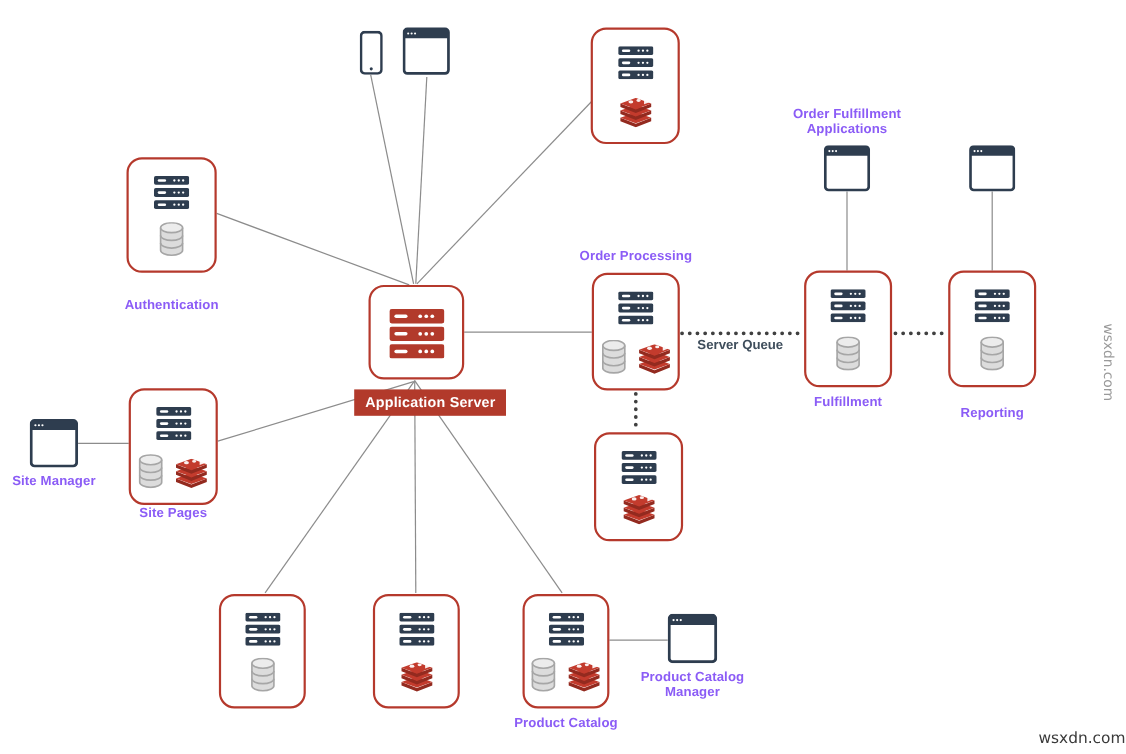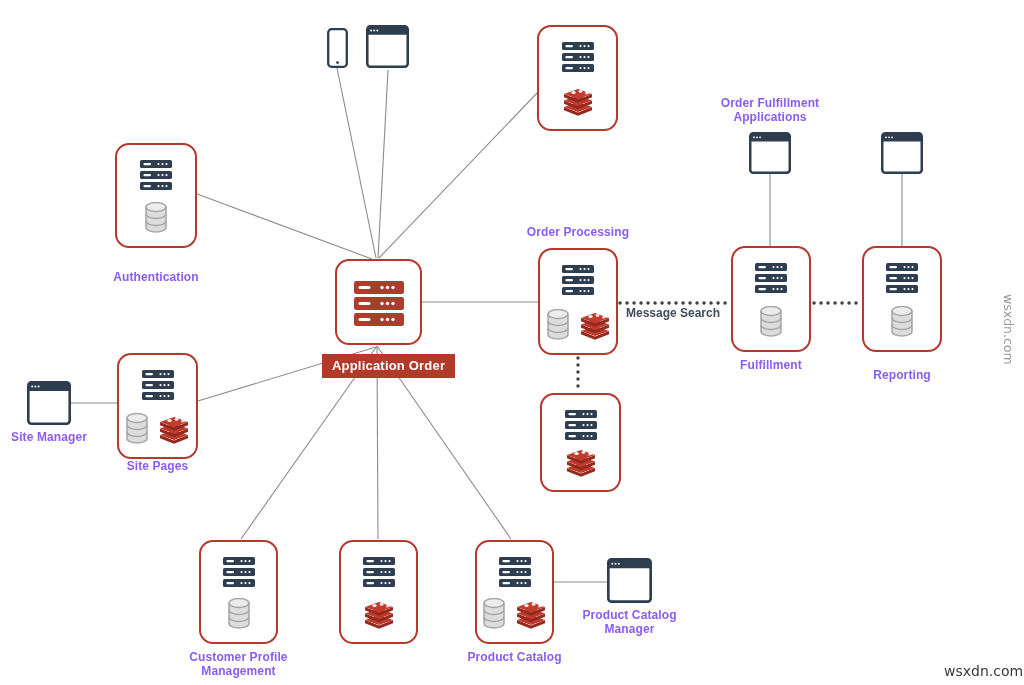--- a/index.html
+++ b/index.html
@@ -55,22 +55,22 @@
       <line x1="377" y1="346" x2="378" y2="539" class="edge-solid"></line>
       <line x1="377" y1="346" x2="511" y2="539" class="edge-solid"></line>
       <line x1="71" y1="403" x2="117" y2="403" class="edge-solid"></line>
       <line x1="554" y1="582" x2="607" y2="582" class="edge-solid"></line>
       <line x1="770" y1="174" x2="770" y2="246" class="edge-solid"></line>
       <line x1="902" y1="174" x2="902" y2="246" class="edge-solid"></line>
       <line x1="620" y1="303" x2="729" y2="303" class="edge-dotted"></line>
       <line x1="814" y1="303" x2="859" y2="303" class="edge-dotted"></line>
       <line x1="578" y1="358" x2="578" y2="390" class="edge-dotted"></line>
     </svg>
-  <div id="app-server-badge">Application Order</div>
-  <div id="queue-label">Message Search</div>
+  <div id="app-server-badge">Application Server</div>
+  <div id="queue-label">Server Queue</div>
   <div id="watermark-bottom">wsxdn.com</div>
   <div id="watermark-side">wsxdn.com</div>
 <div class="node-box" style="left: 115px; top: 143px; width: 82px; height: 105px;">
       <svg width="32" height="30" viewBox="0 0 32 30">
         <rect x="0" y="0" width="32" height="8" rx="1.6" fill="#2e3d4f"></rect>
         <rect x="3.4" y="2.9" width="7.6" height="2.4" rx="1.2" fill="#fff"></rect>
         <circle cx="18.5" cy="4.1" r="1.05" fill="#fff"></circle>
         <circle cx="22.5" cy="4.1" r="1.05" fill="#fff"></circle>
         <circle cx="26.5" cy="4.1" r="1.05" fill="#fff"></circle>
         <rect x="0" y="11" width="32" height="8" rx="1.6" fill="#2e3d4f"></rect>
@@ -319,22 +319,20 @@
         <circle cx="22.5" cy="26.1" r="1.05" fill="#fff"></circle>
         <circle cx="26.5" cy="26.1" r="1.05" fill="#fff"></circle>
       </svg>
       <svg width="24" height="31" viewBox="0 0 24 31">
         <path d="M2,5 L2,25.5 A10,4.5 0 0 0 22,25.5 L22,5" fill="#dcdcdc" stroke="#a6a6a6" stroke-width="1.5"></path>
         <path d="M2,12 A10,4.5 0 0 0 22,12" fill="none" stroke="#a6a6a6" stroke-width="1.5"></path>
         <path d="M2,19 A10,4.5 0 0 0 22,19" fill="none" stroke="#a6a6a6" stroke-width="1.5"></path>
         <ellipse cx="12" cy="5" rx="10" ry="4.5" fill="#ececec" stroke="#a6a6a6" stroke-width="1.5"></ellipse>
       </svg>
     </div>
-    <div class="diagram-label" style="left: 163.5px; top: 651px; width: 150px;">Customer Profile
-Management</div>
     <div class="node-box" style="left: 339px; top: 540px; width: 79px; height: 104px;">
       <svg width="32" height="30" viewBox="0 0 32 30">
         <rect x="0" y="0" width="32" height="8" rx="1.6" fill="#2e3d4f"></rect>
         <rect x="3.4" y="2.9" width="7.6" height="2.4" rx="1.2" fill="#fff"></rect>
         <circle cx="18.5" cy="4.1" r="1.05" fill="#fff"></circle>
         <circle cx="22.5" cy="4.1" r="1.05" fill="#fff"></circle>
         <circle cx="26.5" cy="4.1" r="1.05" fill="#fff"></circle>
         <rect x="0" y="11" width="32" height="8" rx="1.6" fill="#2e3d4f"></rect>
         <rect x="3.4" y="13.9" width="7.6" height="2.4" rx="1.2" fill="#fff"></rect>
         <circle cx="18.5" cy="15.1" r="1.05" fill="#fff"></circle>

